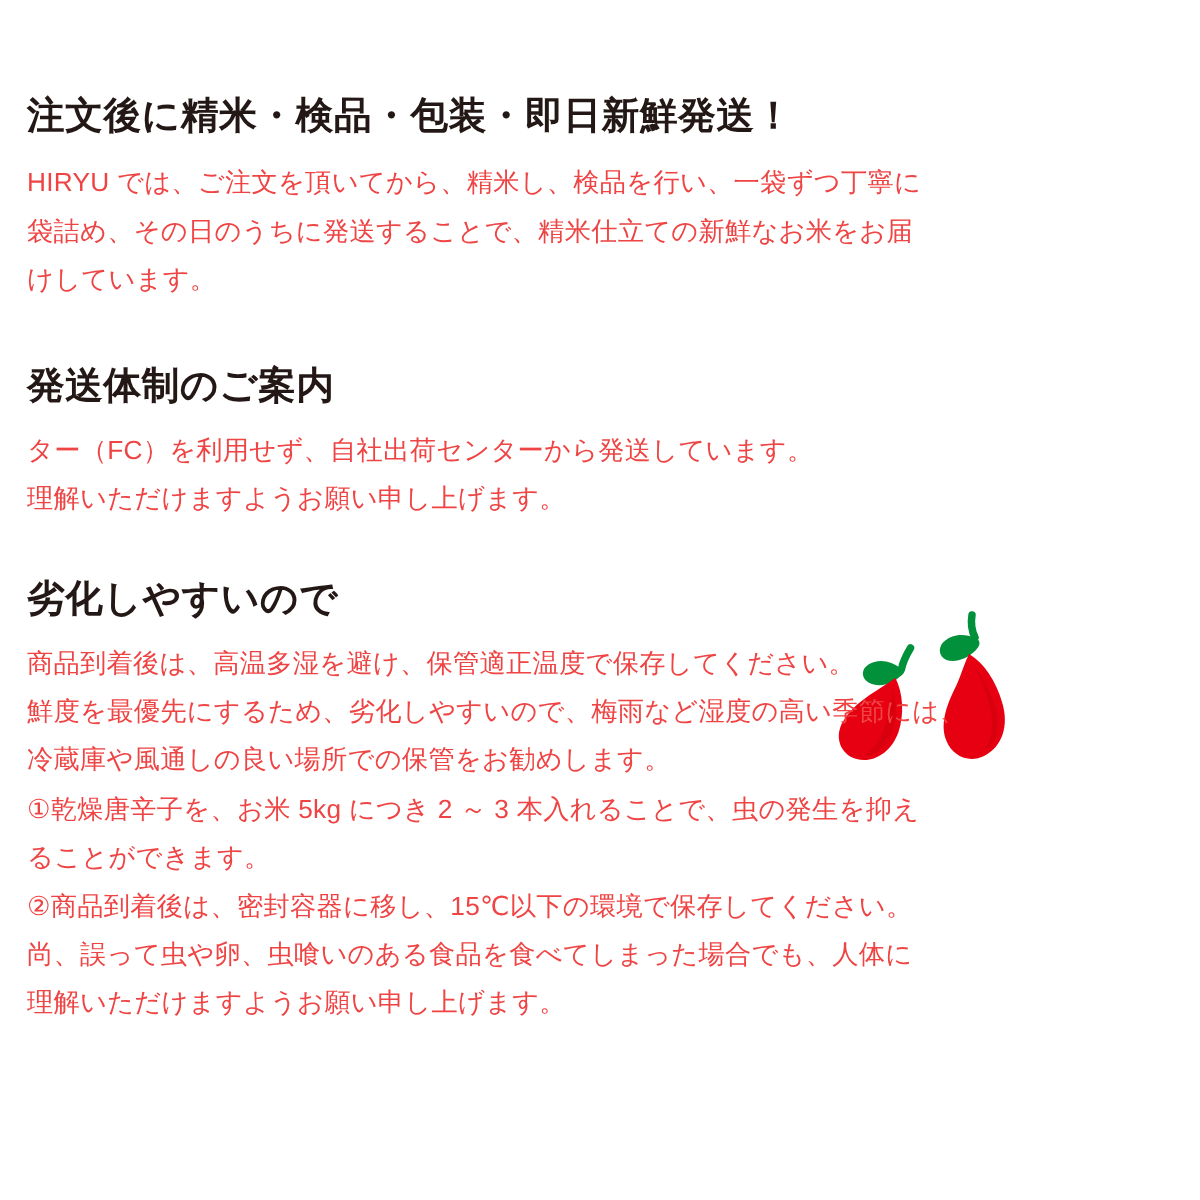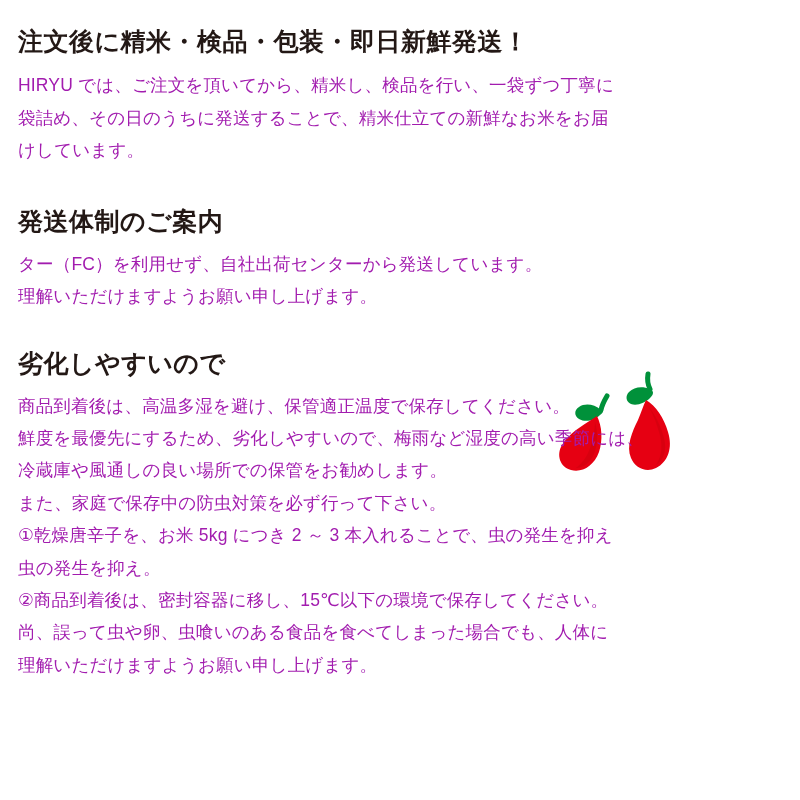--- a/index.html
+++ b/index.html
@@ -14,38 +14,39 @@
     color: #231815;
     overflow: hidden;
     position: relative;
   }
   .page {
     position: relative;
     width: 800px;
     height: 576px;
     box-sizing: border-box;
     padding: 26px 18px 0 18px;
+    margin-top: 36px;
   }
   .section {
     position: relative;
   }
   h2.heading {
     font-size: 25px;
     font-weight: bold;
     letter-spacing: 0.02em;
     margin: 0 0 10px 0;
     line-height: 1.25;
     color: #231815;
   }
   .section-1 h2.heading { margin-bottom: 12px; }
   .body-text {
     font-size: 17.5px;
     line-height: 1.85;
     letter-spacing: 0.01em;
-    color: #a21caf;
+    color: #ef4444;
     margin: 0;
   }
   .body-text p {
     margin: 0;
   }
   .section-1 { margin-bottom: 40px; }
   .section-2 { margin-bottom: 36px; }
   .section-3 .body-text p { margin: 0; }
 
   .chili-art {
@@ -101,22 +102,21 @@
       <p>理解いただけますようお願い申し上げます。</p>
     </div>
   </section>
 
   <section class="section section-3 storage-block">
     <h2 class="heading">劣化しやすいので</h2>
     <div class="body-text">
       <p>商品到着後は、高温多湿を避け、保管適正温度で保存してください。</p>
       <p>鮮度を最優先にするため、劣化しやすいので、梅雨など湿度の高い季節には、</p>
       <p>冷蔵庫や風通しの良い場所での保管をお勧めします。</p>
-      <p>また、家庭で保存中の防虫対策を必ず行って下さい。</p>
       <p>①乾燥唐辛子を、お米 5kg につき 2 ～ 3 本入れることで、虫の発生を抑え</p>
-      <p>虫の発生を抑え。</p>
+      <p>ることができます。</p>
       <p>②商品到着後は、密封容器に移し、15℃以下の環境で保存してください。</p>
       <p>尚、誤って虫や卵、虫喰いのある食品を食べてしまった場合でも、人体に</p>
       <p>理解いただけますようお願い申し上げます。</p>
     </div>
   </section>
 
 </div>
 
 </body></html>

